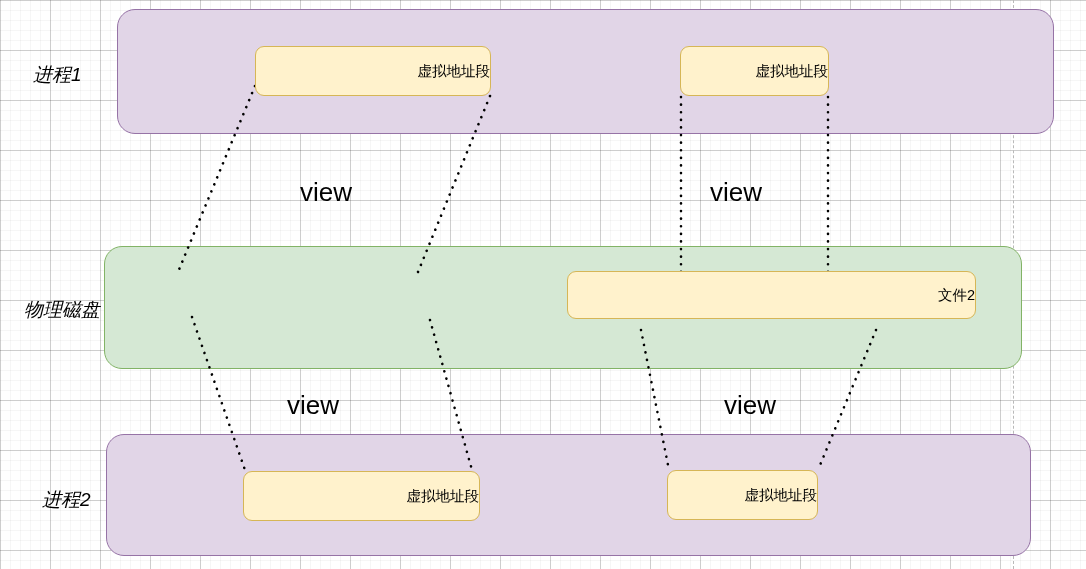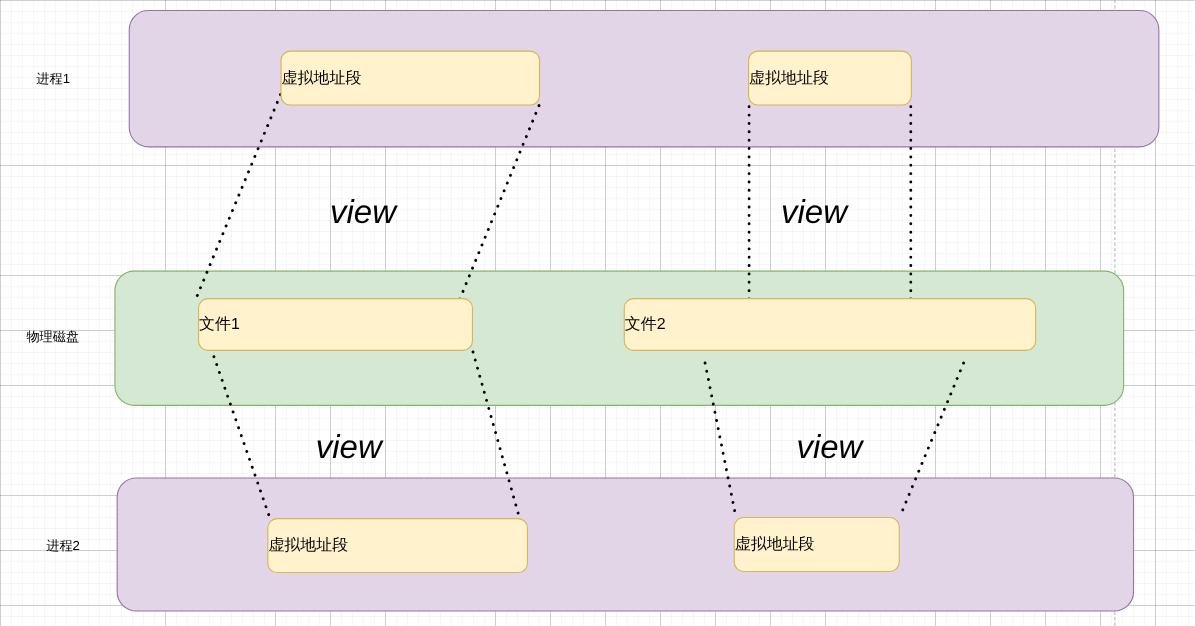--- a/index.html
+++ b/index.html
@@ -62,43 +62,43 @@
 
   
   .node {
     position: absolute;
     box-sizing: border-box;
     background: #fff2cc;
     border: 1.4px solid #d6b656;
     border-radius: 9px;
     display: flex;
     align-items: center;
-    justify-content: flex-start;
+    justify-content: flex-end;
     font-size: 14.5px;
     color: #000000;
     line-height: 1;
   }
 
   
   .lane-label {
     position: absolute;
-    font-size: 12px;
+    font-size: 19px;
     color: #000000;
     white-space: nowrap;
     line-height: 1;
+    font-style: italic;
   }
 
   
   .edge-label {
     position: absolute;
-    font-size: 30px;
+    font-size: 26px;
     color: #000000;
     white-space: nowrap;
     line-height: 1;
-    font-style: italic;
   }
 
   
   #edges {
     position: absolute;
     left: 0;
     top: 0;
     width: 1086px;
     height: 569px;
     pointer-events: none;
@@ -150,25 +150,22 @@
   </svg>
 
   <div class="node" style="left:255px; top:46px; width:236px; height:50px;">
     <span>虚拟地址段</span>
   </div>
 
   <div class="node" style="left:680px; top:46px; width:149px; height:50px;">
     <span>虚拟地址段</span>
   </div>
 
-  <div class="node" style="left:180px; top:271px; width:250px; height:48px;">
-    <span>文件1</span>
-  </div>
 
-  <div class="node" style="left:567px; top:271px; width:375px; height:48px;">
+  <div class="node" style="left:567px; top:271px; width:409px; height:48px;">
     <span>文件2</span>
   </div>
 
   <div class="node" style="left:243px; top:471px; width:237px; height:50px;">
     <span>虚拟地址段</span>
   </div>
 
   <div class="node" style="left:667px; top:470px; width:151px; height:50px;">
     <span>虚拟地址段</span>
   </div>

